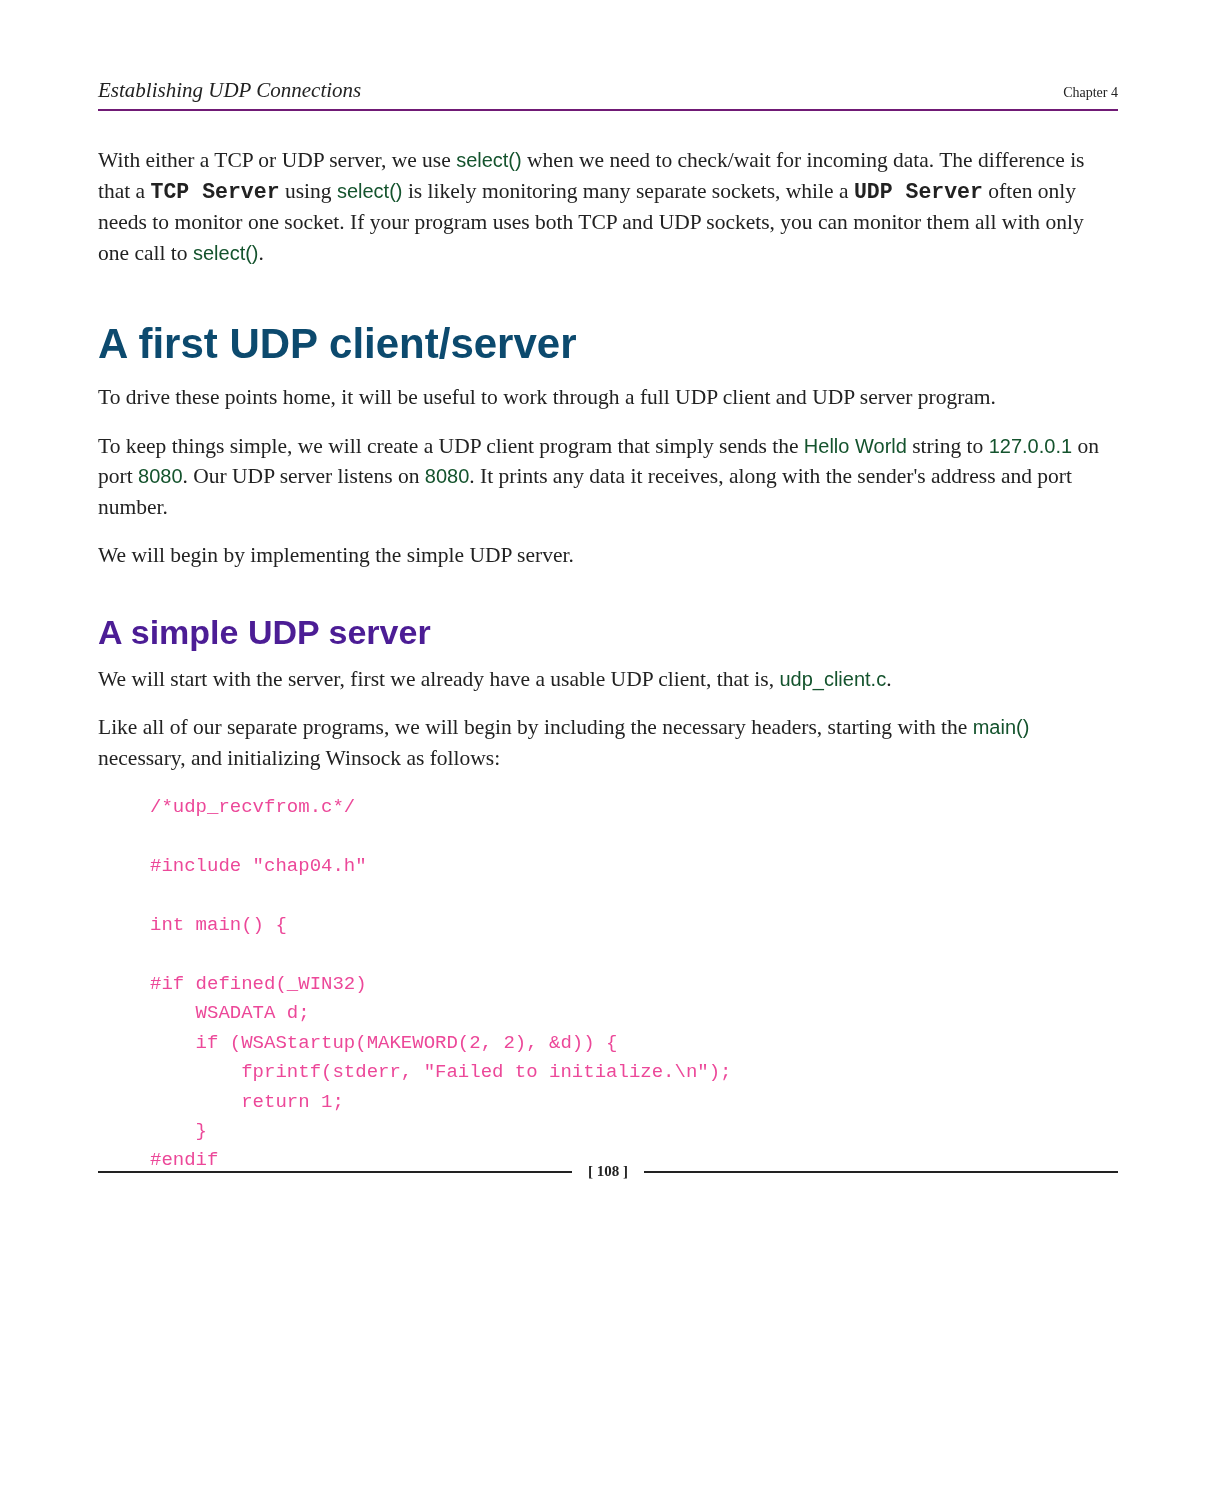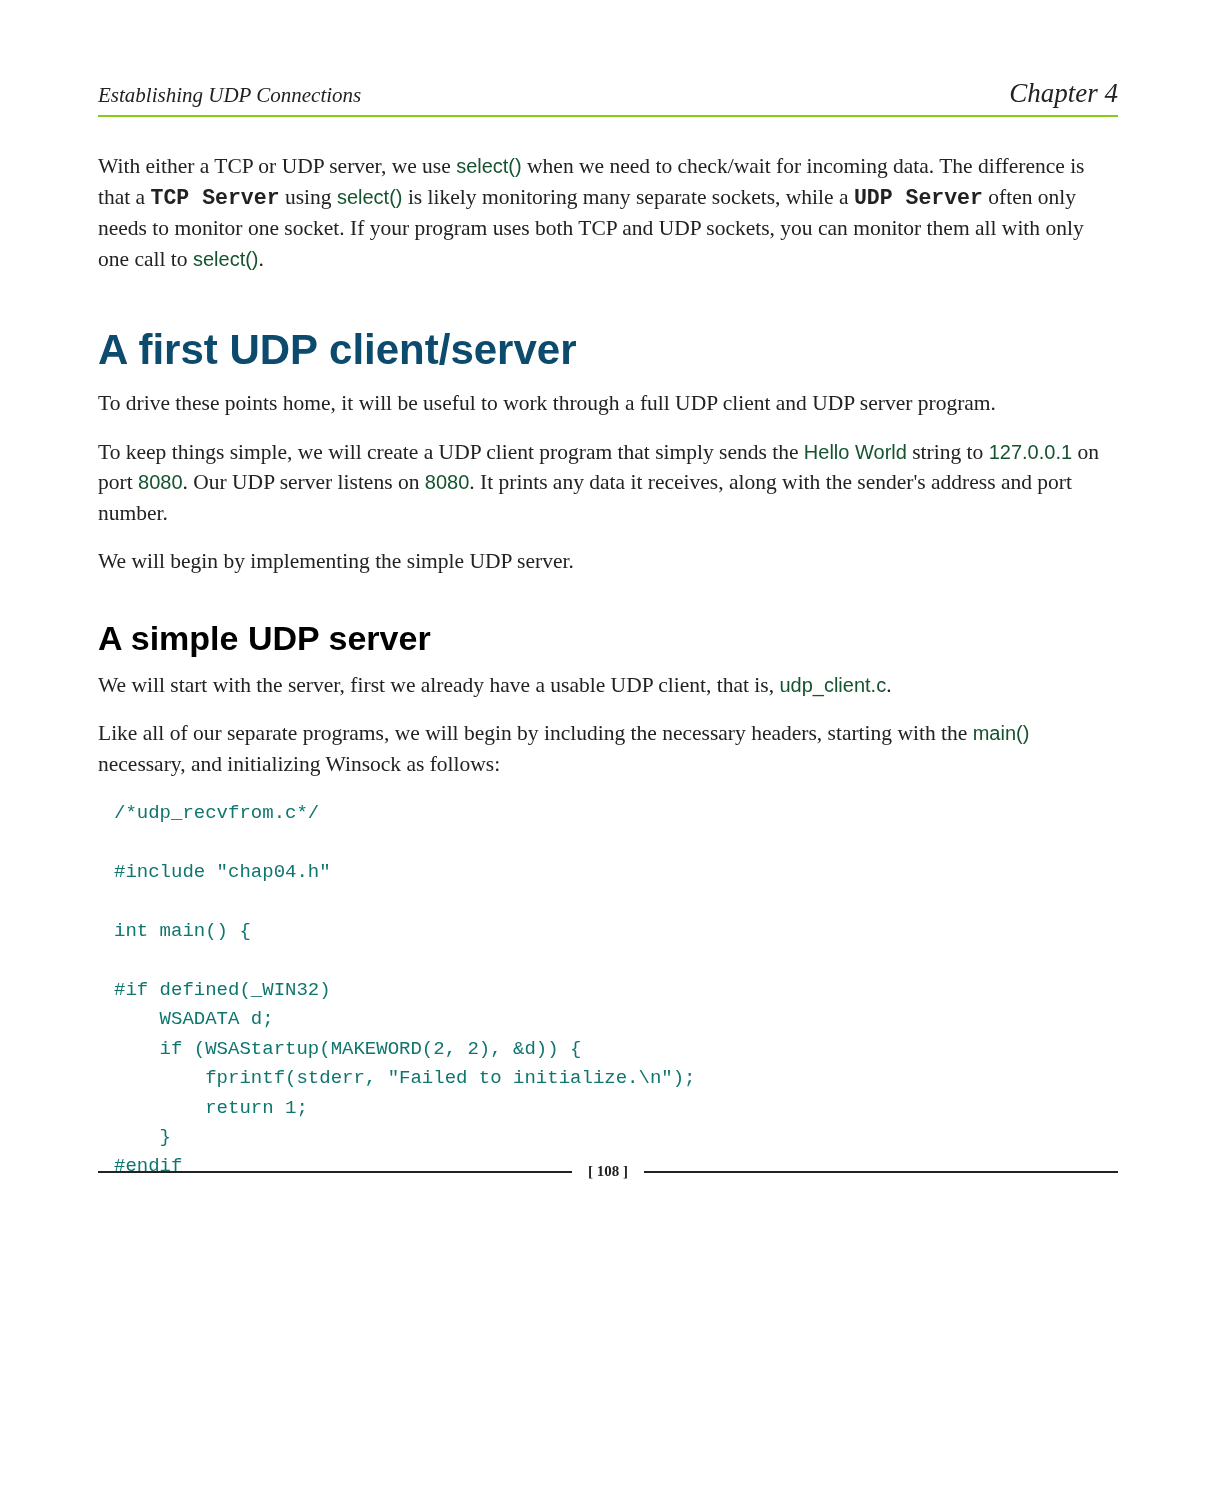--- a/index.html
+++ b/index.html
@@ -7,31 +7,30 @@
   body {
     font-family: Georgia, 'Times New Roman', serif;
     color: #222;
     padding: 78px 98px 0 98px;
     position: relative;
   }
   .header {
     display: flex;
     justify-content: space-between;
     align-items: baseline;
-    border-bottom: 2px solid #84cc16;
+    border-bottom: 2px solid #701a75;
     padding-bottom: 6px;
     margin-bottom: 34px;
   }
   .header-left {
     font-style: italic;
     font-size: 21px;
   }
   .header-right {
-    font-style: italic;
-    font-size: 27px;
+    font-size: 14px;
   }
   .body-text {
     font-size: 21.5px;
     line-height: 1.42;
     margin-bottom: 18px;
   }
   code.inline {
     font-family: Liberation Sans, sans-serif;
     font-size: 20px;
     font-style: normal;
@@ -45,28 +44,28 @@
     margin-top: 52px;
     margin-bottom: 14px;
     color: #0c4a6e;
   }
   h2.subsection {
     font-family: Arial, Helvetica, sans-serif;
     font-weight: bold;
     font-size: 34px;
     margin-top: 42px;
     margin-bottom: 12px;
-    color: #000000;
+    color: #4c1d95;
   }
   pre.code-block {
     font-family: 'Courier New', Courier, monospace;
     font-size: 19px;
     line-height: 1.55;
-    color: #0f766e;
-    margin-left: 16px;
+    color: #ec4899;
+    margin-left: 52px;
     margin-top: 20px;
     white-space: pre;
   }
   .page-footer {
     position: absolute;
     bottom: 320px;
     left: 98px;
     right: 98px;
     display: flex;
     align-items: center;

